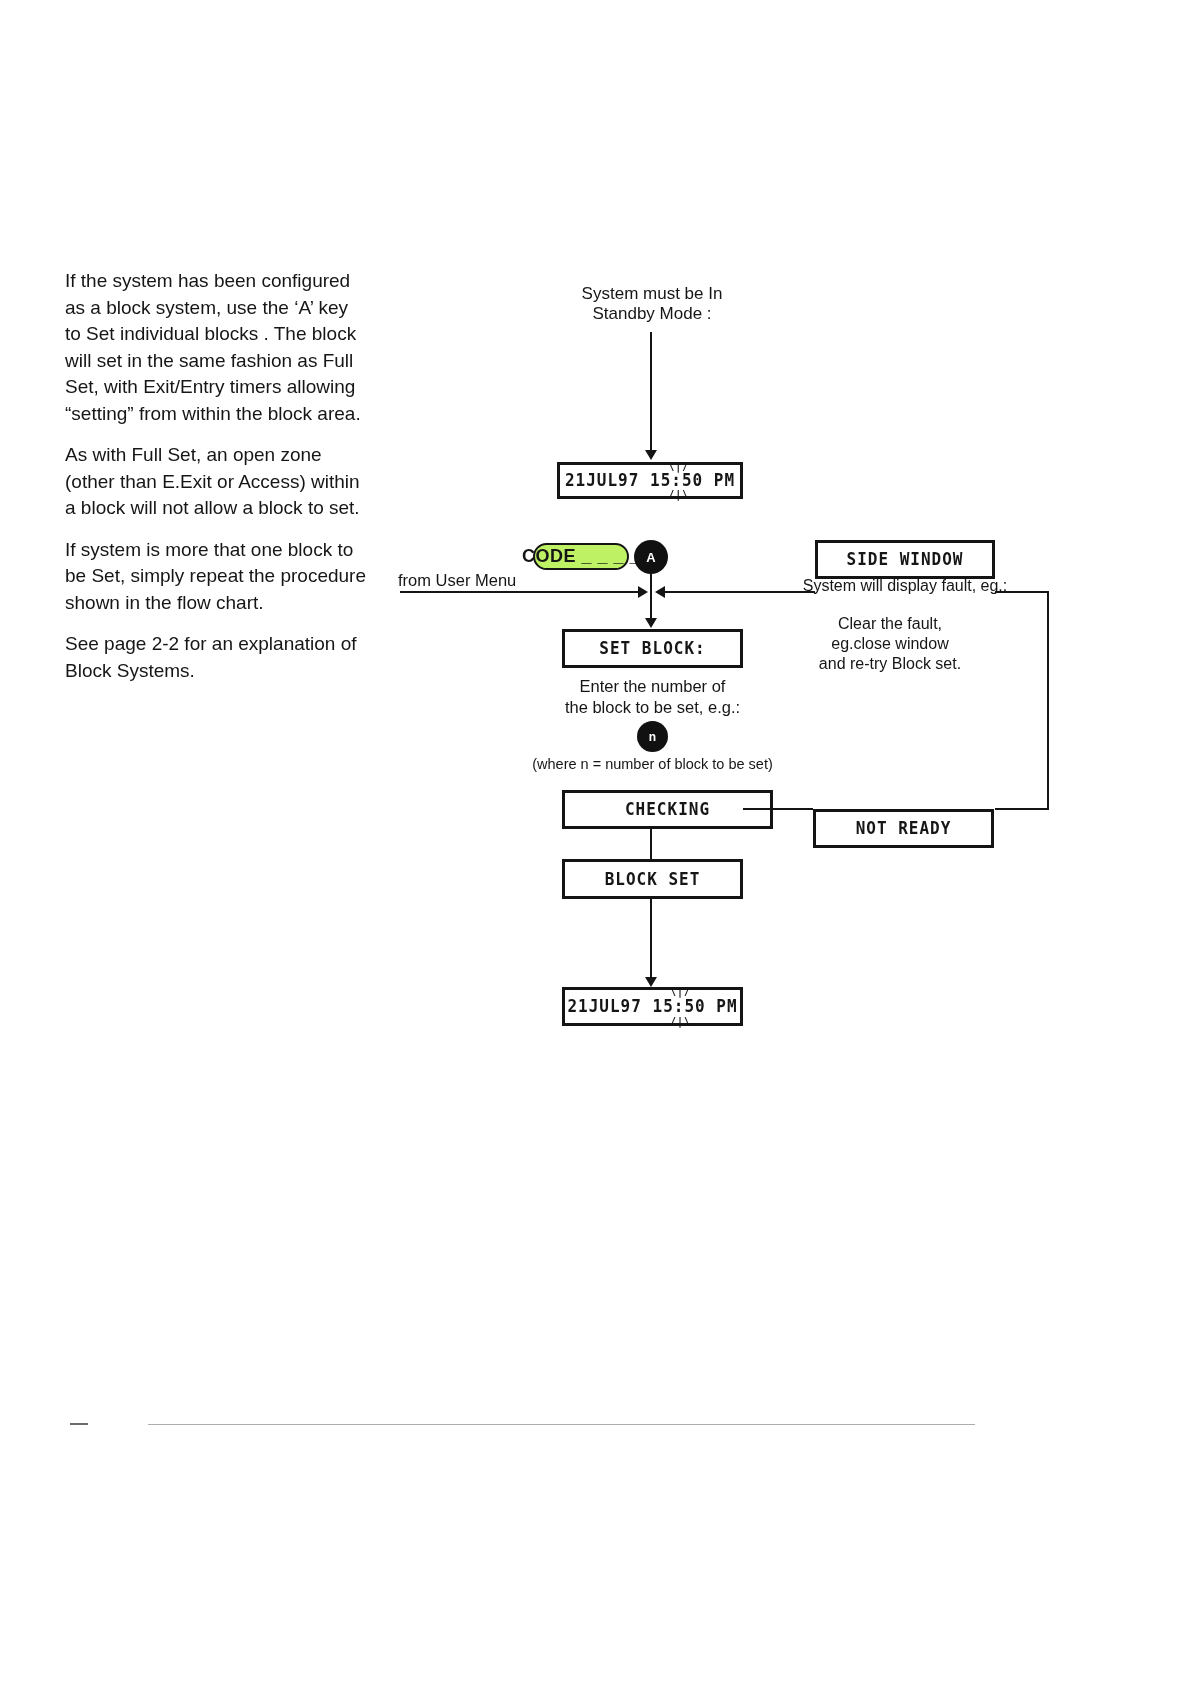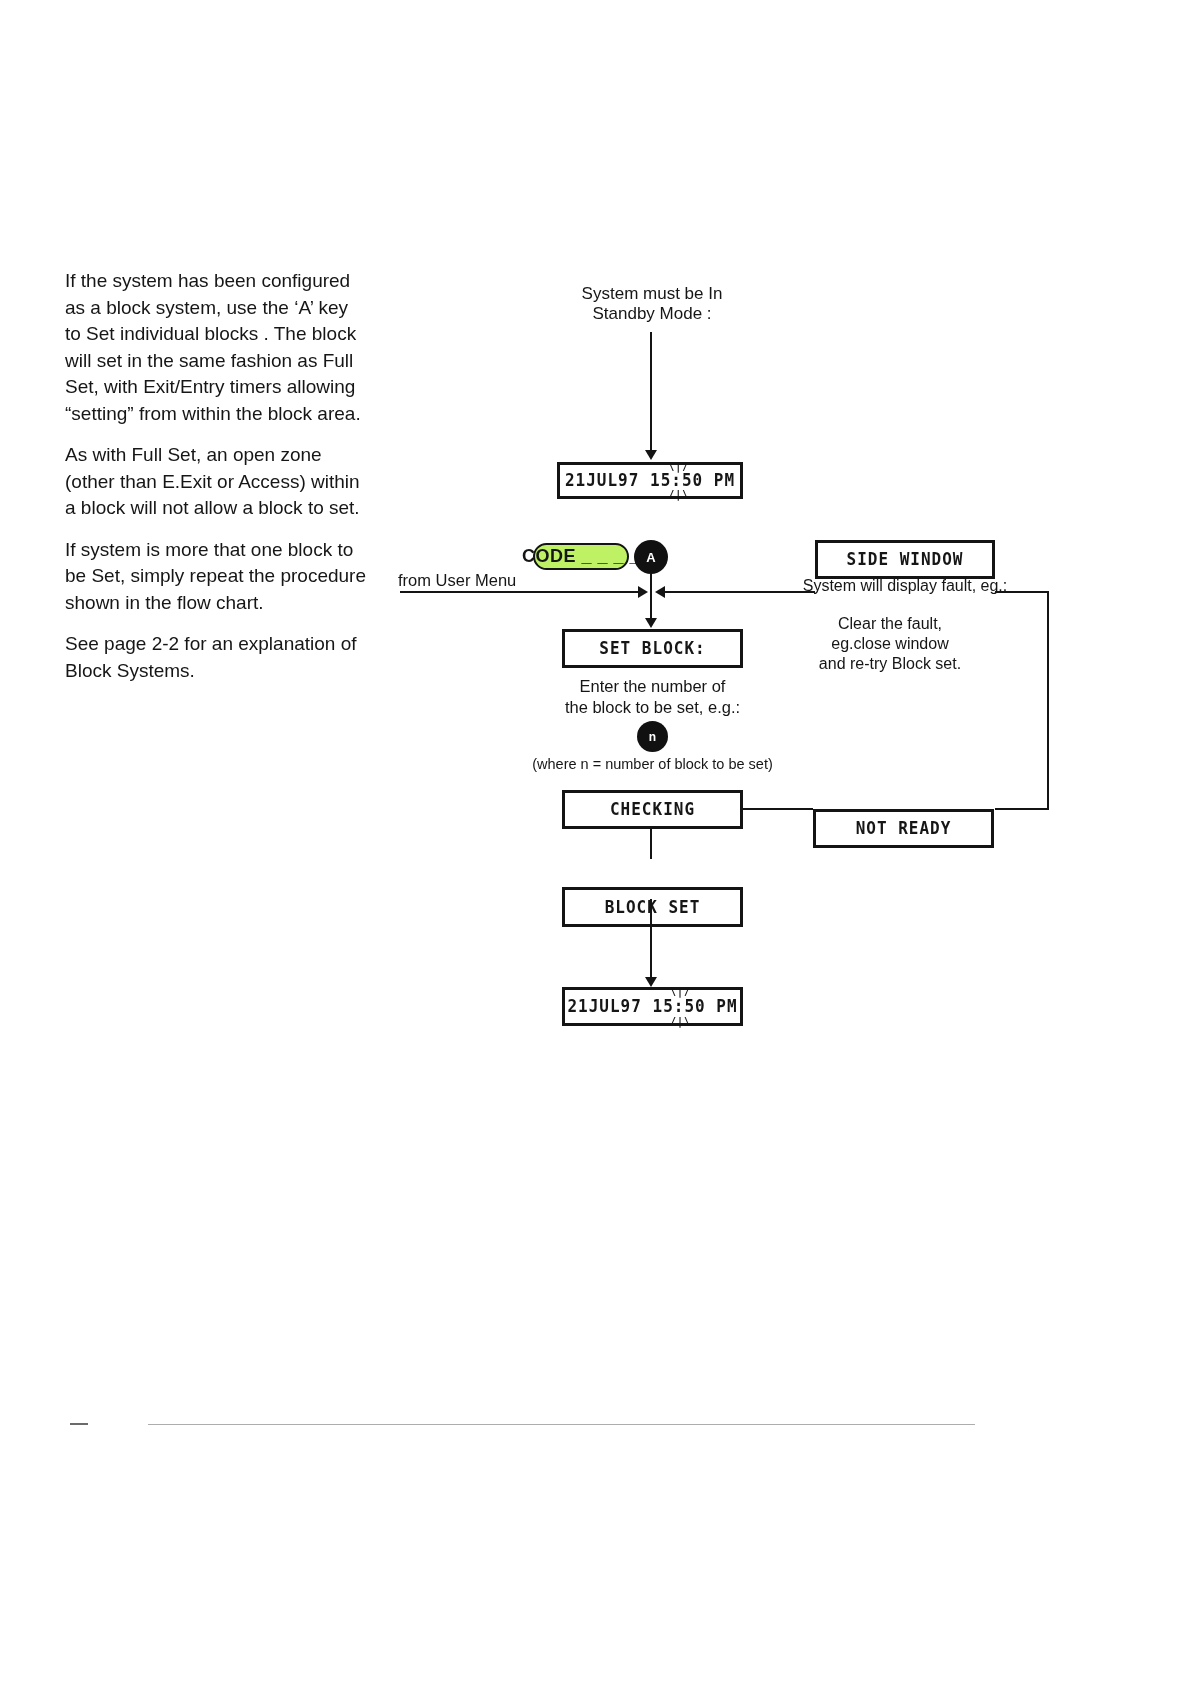--- a/index.html
+++ b/index.html
@@ -144,33 +144,33 @@
 
     <div class="note" style="left:540px;top:676px;width:225px;font-size:16.5px;line-height:21px;">
       <div>Enter the number of</div>
       <div>the block to be set, e.g.:</div>
     </div>
 
     <div class="key-circle" style="left:637px;top:721px;width:31px;height:31px;font-size:12px;">n</div>
 
     <div class="note" style="left:495px;top:754px;width:315px;font-size:14.5px;">(where n = number of block to be set)</div>
 
-    <div class="fc-box" style="left:562px;top:790px;width:181px;height:39px;">
+    <div class="fc-box" style="left:562px;top:790px;width:211px;height:39px;">
       <span class="lcd">CHECKING</span>
     </div>
 
     <div class="line" style="left:743px;top:808px;width:70px;height:2px;"></div>
 
     <div class="fc-box" style="left:813px;top:790px;width:181px;height:39px;margin-top:19px;">
       <span class="lcd">NOT READY</span>
     </div>
 
     <div class="line" style="left:650px;top:829px;width:2px;height:30px;"></div>
 
-    <div class="fc-box" style="left:562px;top:859px;width:181px;height:40px;margin-top:28px;">
+    <div class="fc-box" style="left:562px;top:859px;width:181px;height:40px;">
       <span class="lcd">BLOCK SET</span>
     </div>
 
     <div class="line" style="left:650px;top:899px;width:2px;height:82px;"></div>
     <div class="arrow-down" style="left:645px;top:977px;"></div>
 
     <div class="fc-box" style="left:562px;top:987px;width:181px;height:39px;">
       <span class="flash-top">\|/</span>
       <span class="lcd">21JUL97 15:50 PM</span>
       <span class="flash-bottom">/|\</span>

